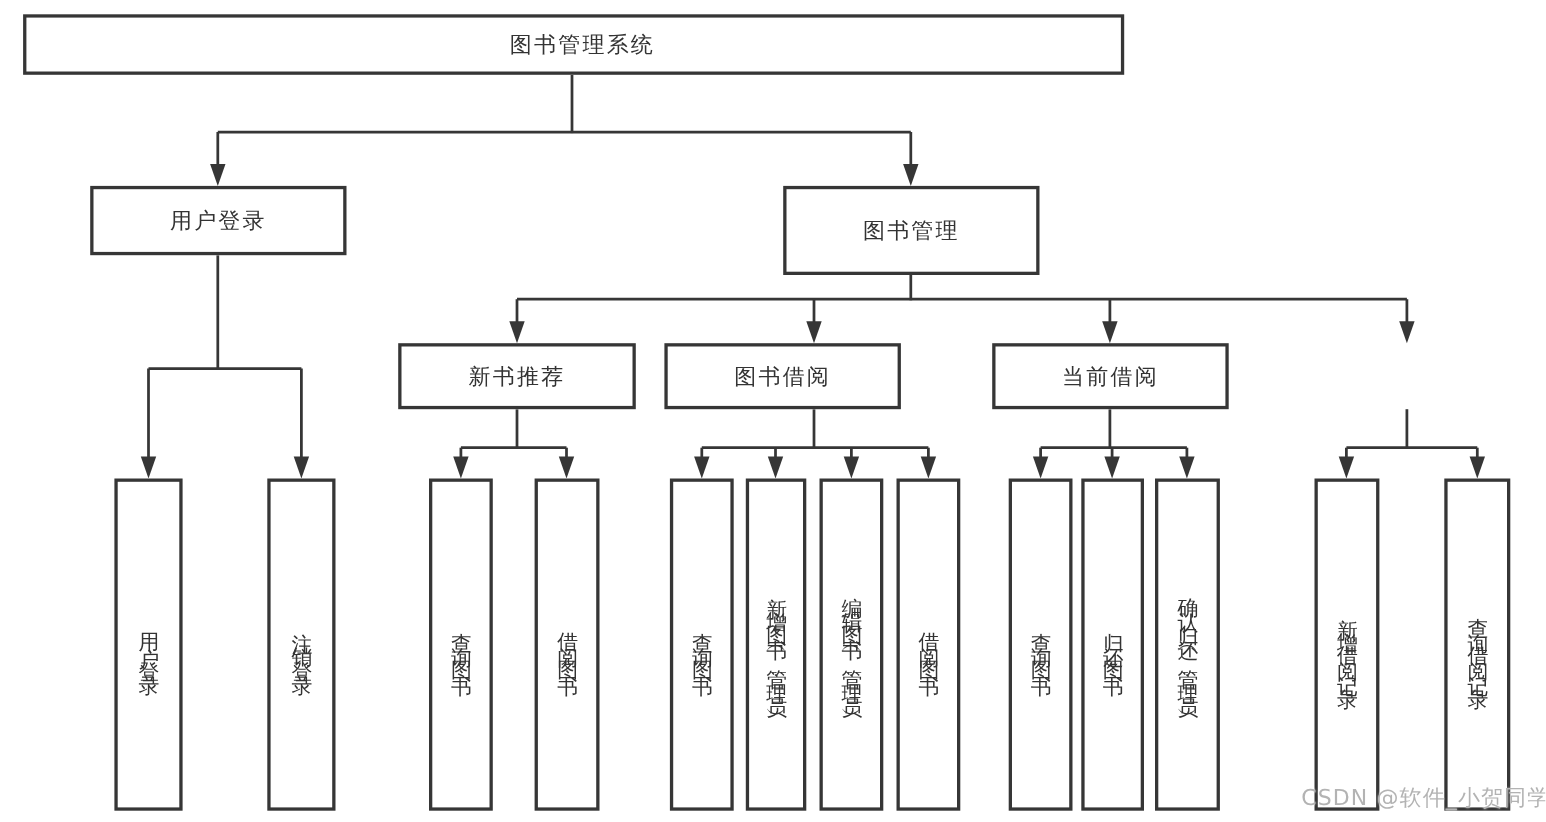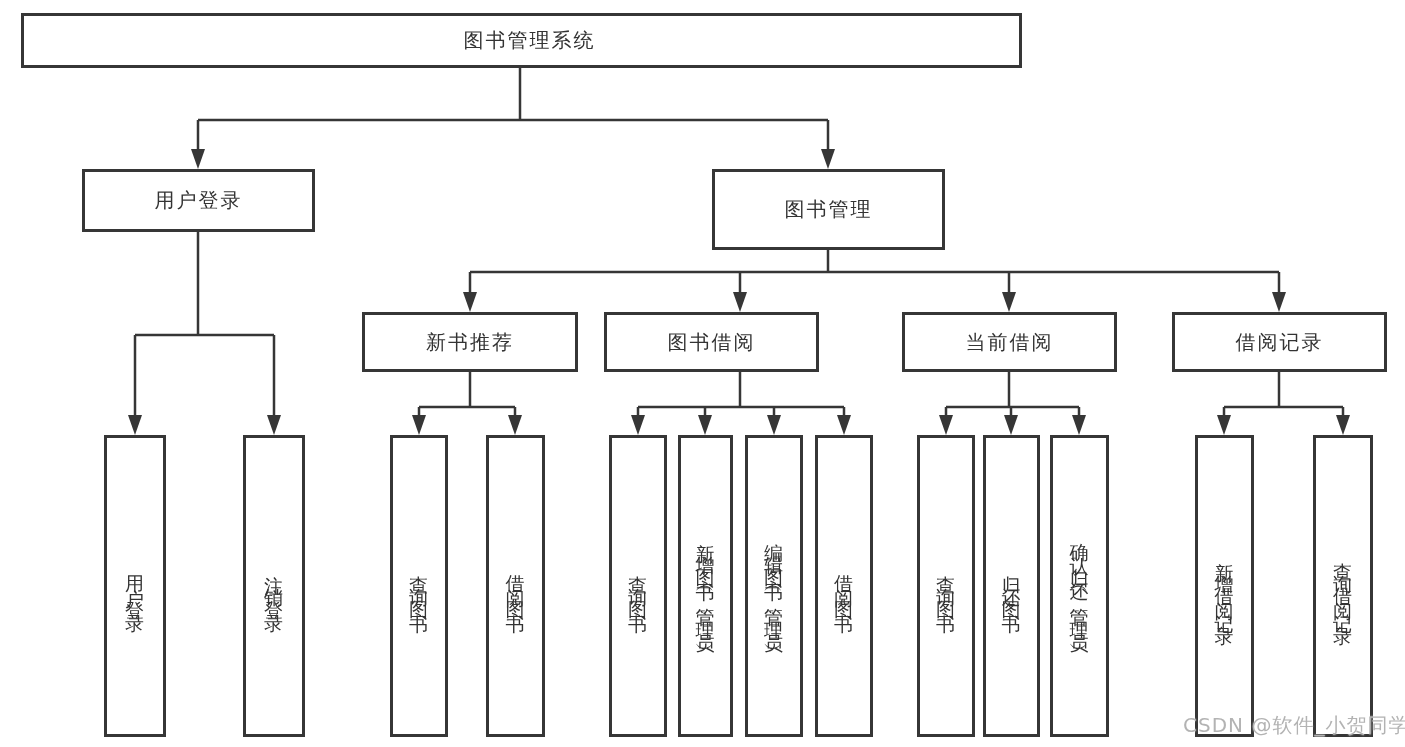--- a/index.html
+++ b/index.html
@@ -135,23 +135,20 @@
 
   <div class="hbox" style="left:362px;top:312px;width:216px;height:60px;">
     <span>新书推荐</span>
   </div>
   <div class="hbox" style="left:604px;top:312px;width:215px;height:60px;">
     <span>图书借阅</span>
   </div>
   <div class="hbox" style="left:902px;top:312px;width:215px;height:60px;">
     <span>当前借阅</span>
   </div>
-  <div class="hbox" style="left:1172px;top:312px;width:215px;height:60px;">
-    <span>借阅记录</span>
-  </div>
 
   <div class="vbox" style="left:104px;top:435px;width:62px;height:302px;">
     <span class="vtext">用户登录</span>
   </div>
   <div class="vbox" style="left:243px;top:435px;width:62px;height:302px;">
     <span class="vtext">注销登录</span>
   </div>
 
   <div class="vbox" style="left:390px;top:435px;width:58px;height:302px;">
     <span class="vtext">查询图书</span>

